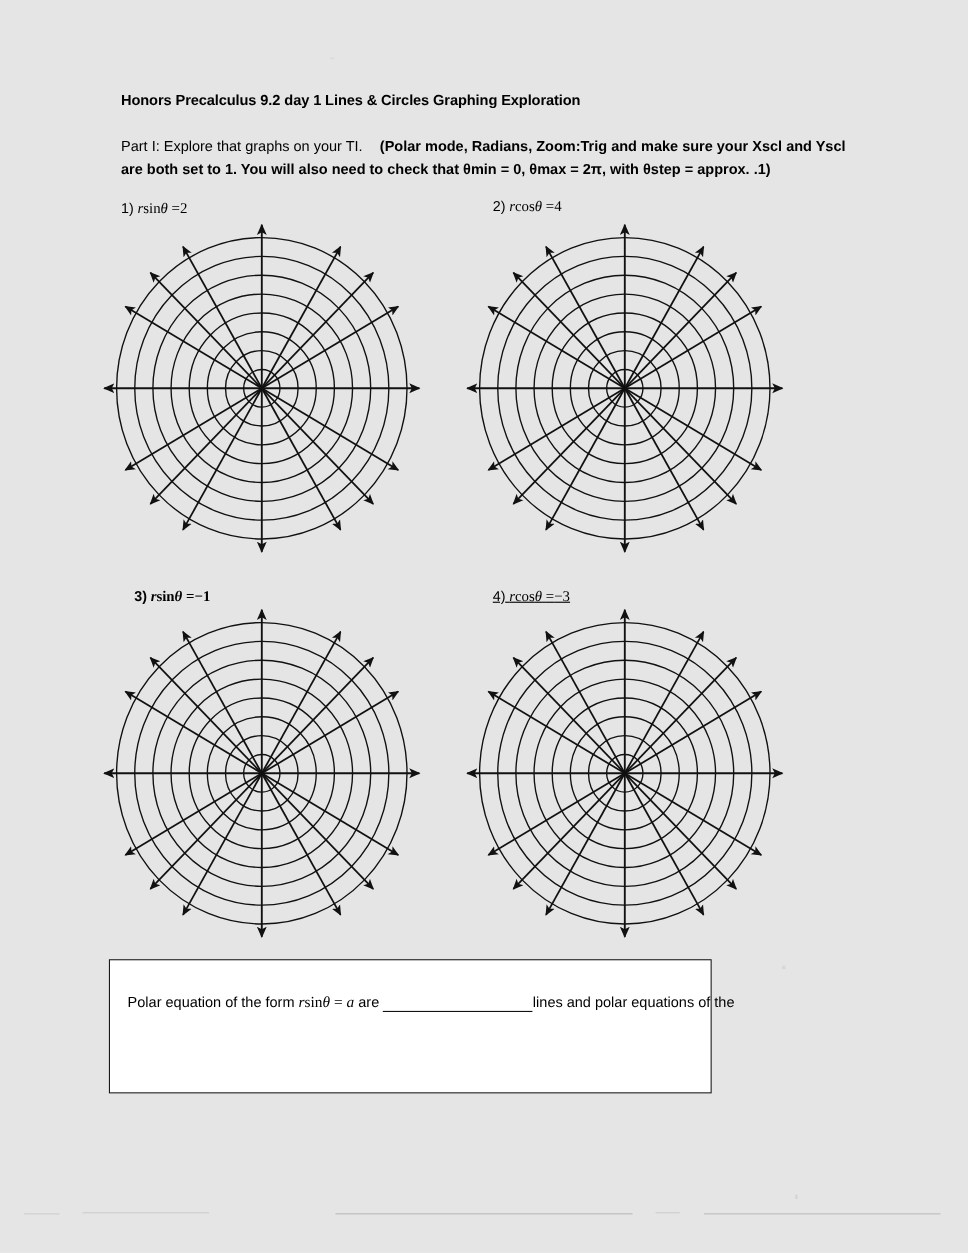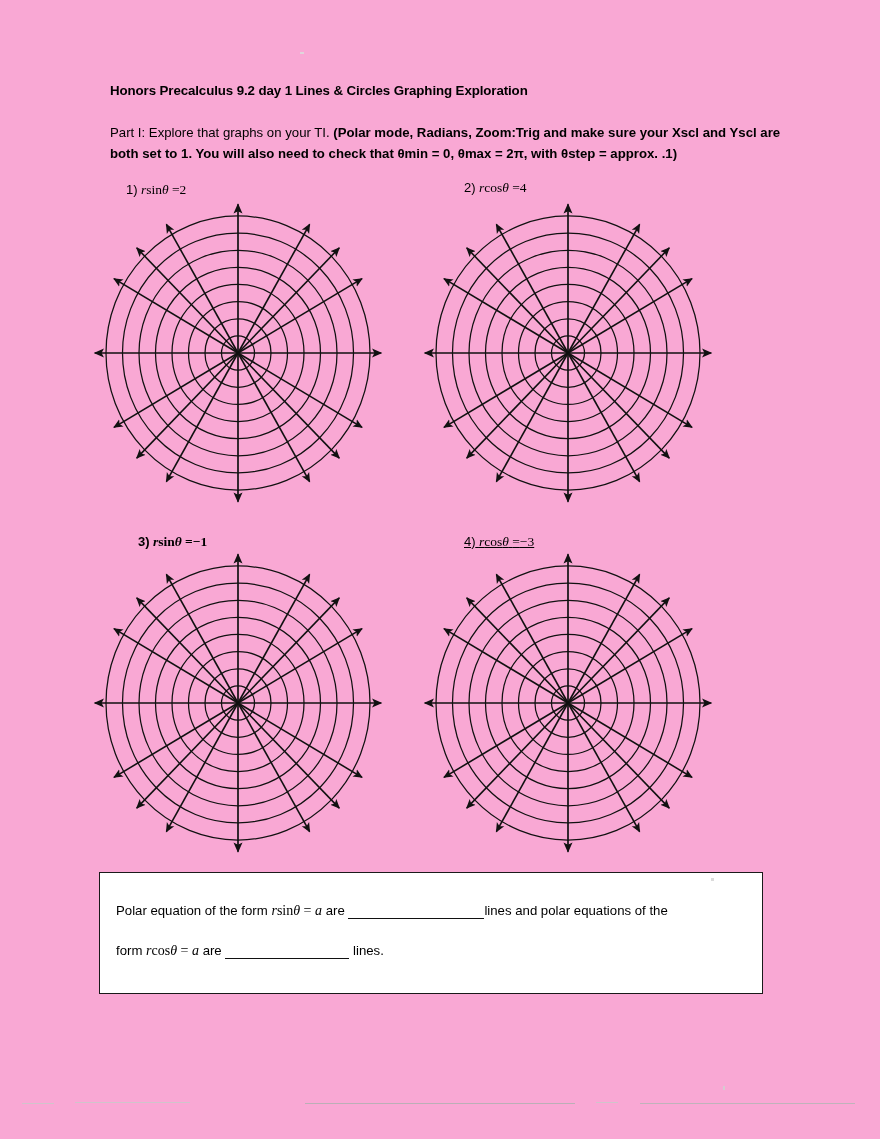--- a/index.html
+++ b/index.html
@@ -12,21 +12,21 @@
     height: 1139px;
     position: relative;
     font-family: "Liberation Sans", sans-serif;
     color: #000000;
     overflow: hidden;
   }
 
   .page {
     position: absolute;
     inset: 0;
-    background: #f9a8d4;
+    background: #e5e5e5;
   }
 
   
   .doc-title {
     position: absolute;
     left: 110px;
     top: 83px;
     font-size: 13.3px;
     font-weight: bold;
     letter-spacing: -0.1px;
@@ -34,29 +34,28 @@
   }
 
   .instructions {
     position: absolute;
     left: 110px;
     top: 122px;
     width: 672px;
     font-size: 13.2px;
     line-height: 21px;
   }
-  .instructions .bold { font-weight: bold; }
+  .instructions .bold { font-weight: bold; margin-left: 12px; }
 
   
   .prob-label {
     position: absolute;
     font-size: 13.5px;
     white-space: nowrap;
     font-family: "Liberation Serif", serif;
-    margin-left: 16px;
   }
   .prob-label .num {
     font-family: "Liberation Sans", sans-serif;
     font-size: 13px;
   }
   .prob-label .var {
     font-style: italic;
     font-family: "Liberation Serif", serif;
   }
   .prob-label .fn {
@@ -82,21 +81,21 @@
   #grid-1 { left: 93px;  top: 203px; }
   #grid-2 { left: 423px; top: 203px; }
   #grid-3 { left: 93px;  top: 553px; }
   #grid-4 { left: 423px; top: 553px; }
 
   
   .answer-box {
     position: absolute;
     left: 99px;
     top: 872px;
-    width: 664px;
+    width: 548px;
     height: 122px;
     border: 1.4px solid #1a1a1a;
     box-sizing: border-box;
     background: #ffffff;
   }
   .answer-line {
     position: absolute;
     font-size: 13.2px;
     font-family: "Liberation Sans", sans-serif;
     white-space: nowrap;
@@ -295,27 +294,20 @@
         <line x1="145" y1="150" x2="269.03" y2="224.32" stroke="#111111" stroke-width="1.6" marker-end="url(#arw3)"></line>
       </svg></div>
 
   <div class="answer-box">
     <div class="answer-line" id="answer-line-1">
       <span>Polar equation of the form</span>
       <span class="m"><span class="var">r</span><span class="fn">sin</span><span class="var">θ</span> <span>=</span> <span class="var">a</span></span>
       <span>are</span>
       <span class="blank" id="blank-1"></span><span>lines and polar equations of the</span>
     </div>
-    <div class="answer-line" id="answer-line-2">
-      <span>form</span>
-      <span class="m"><span class="var">r</span><span class="fn">cos</span><span class="var">θ</span> <span>=</span> <span class="var">a</span></span>
-      <span>are</span>
-      <span class="blank" id="blank-2"></span>
-      <span>lines.</span>
-    </div>
   </div>
 
   <div class="scan-mark" id="scan-a"></div>
   <div class="scan-mark" id="scan-b"></div>
   <div class="scan-mark" id="scan-c"></div>
   <div class="scan-mark" id="scan-d"></div>
   <div class="scan-mark" id="scan-e"></div>
   <div class="scan-mark" id="scan-f"></div>
   <div class="scan-mark" id="scan-g"></div>
   <div class="scan-mark" id="scan-h"></div>

